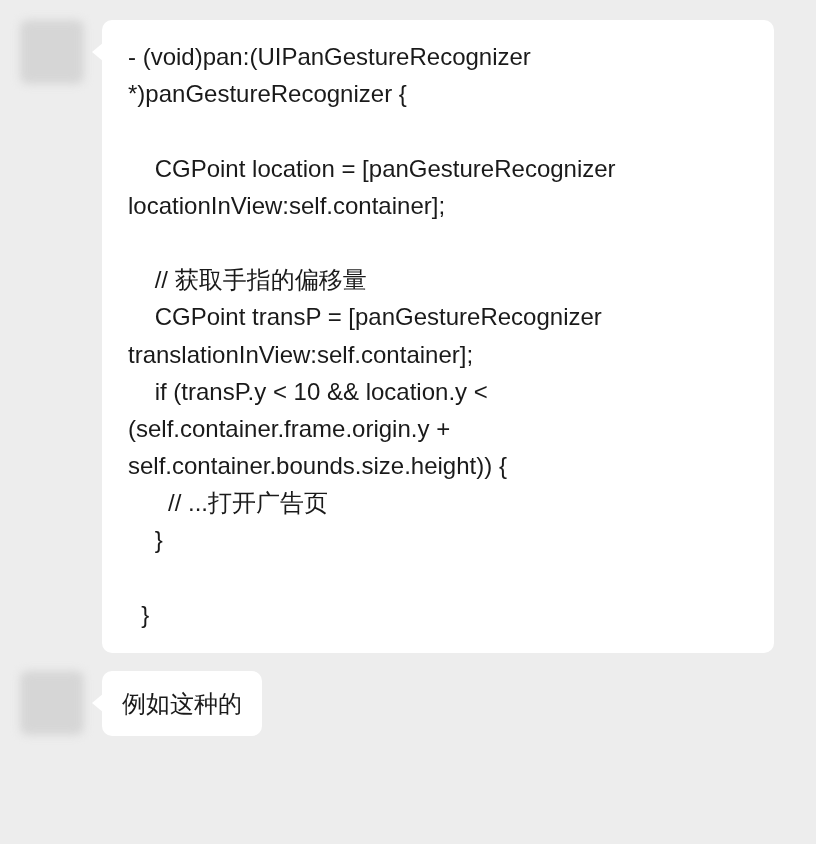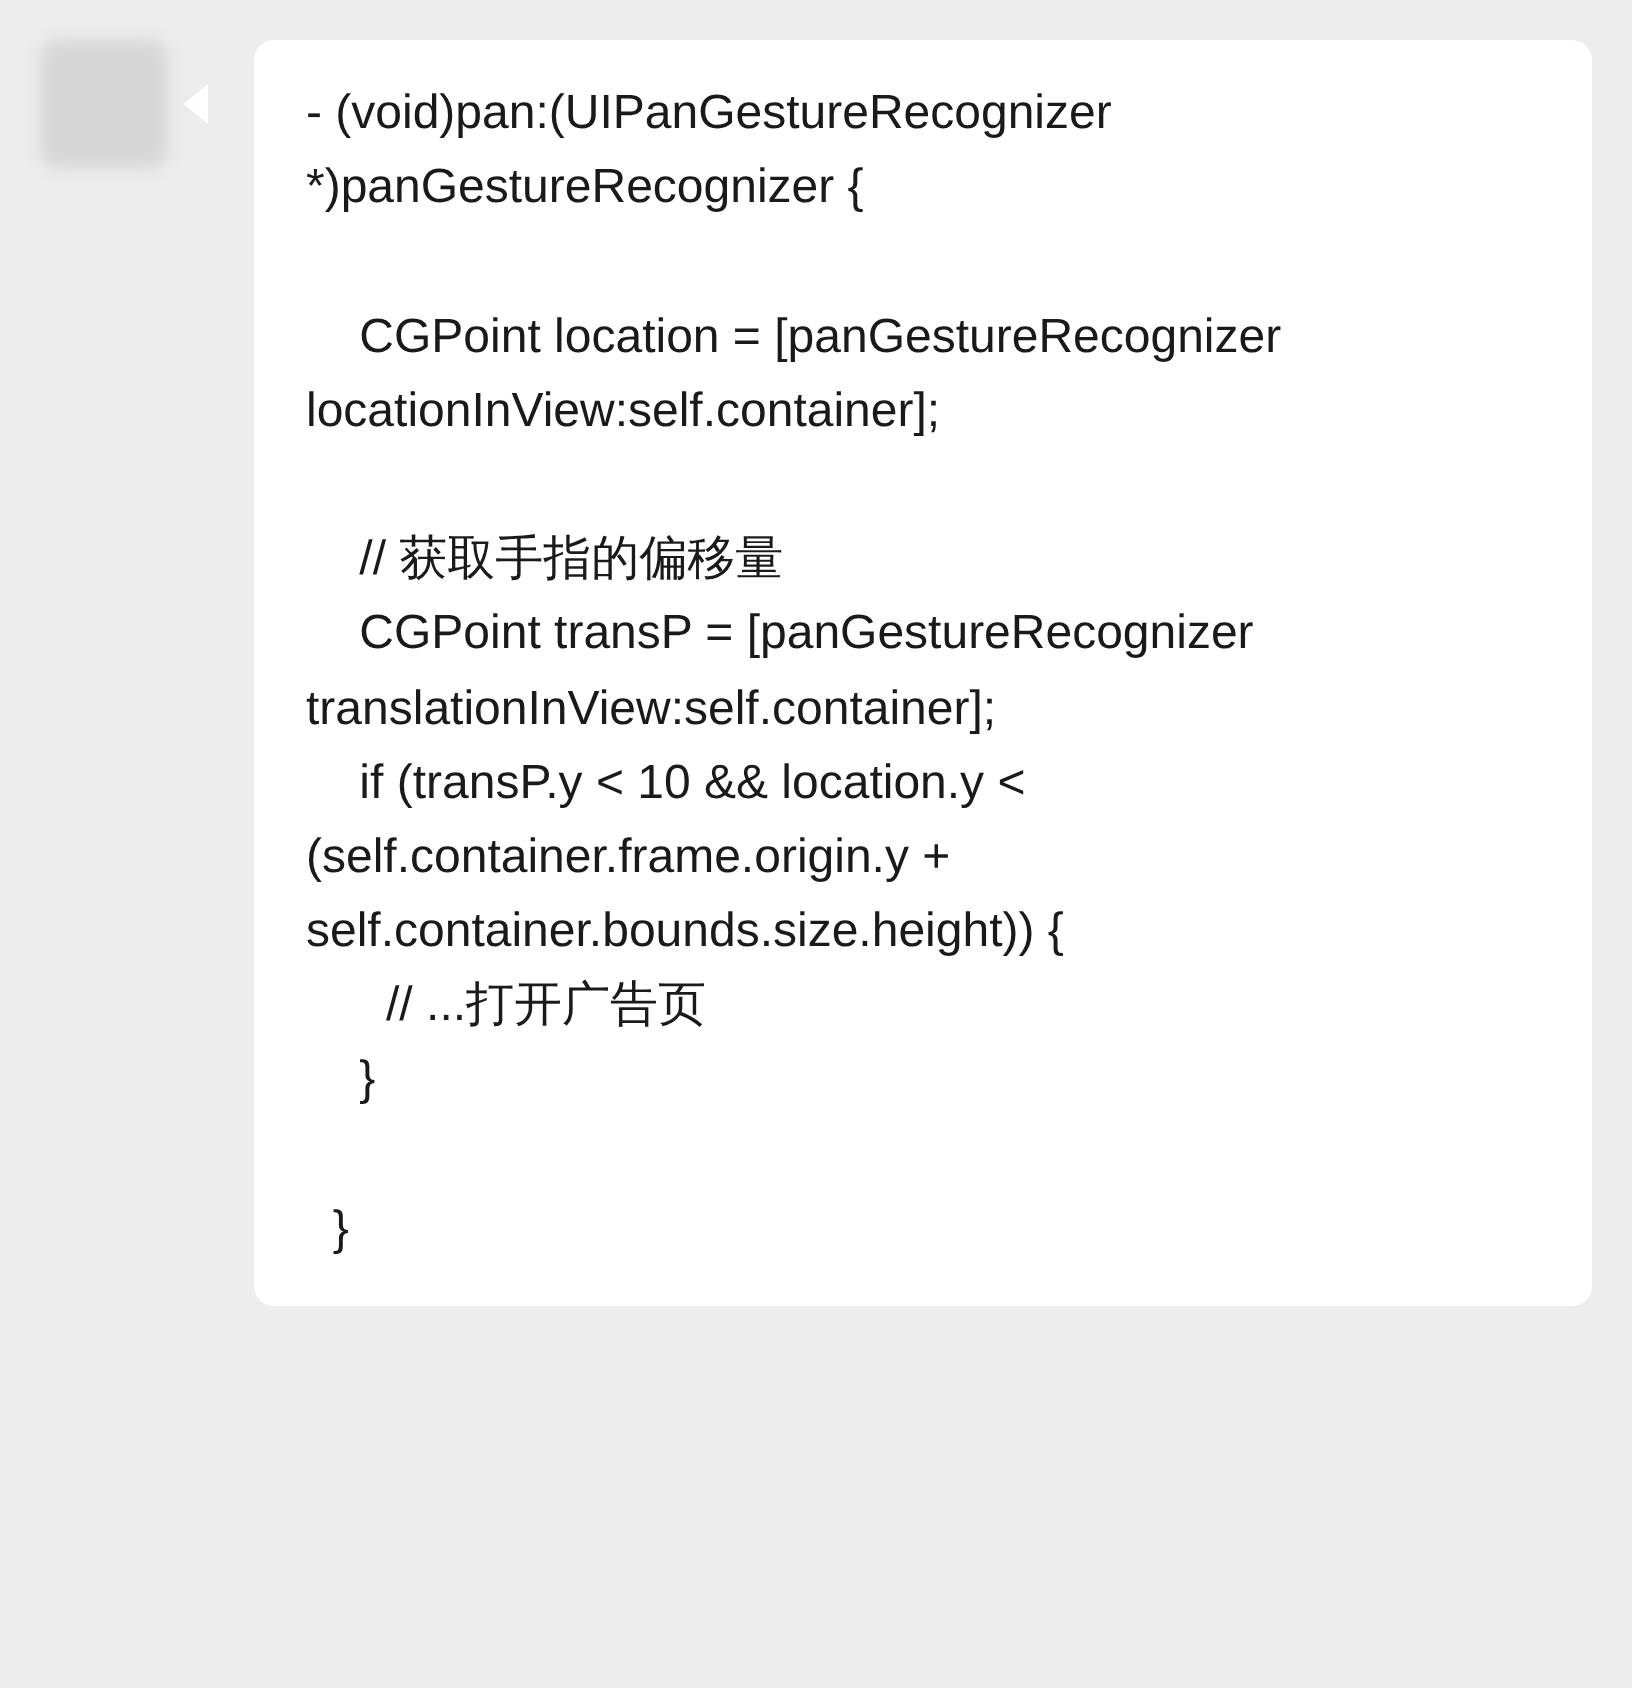--- a/index.html
+++ b/index.html
@@ -37,21 +37,20 @@
   .bubble {
     background: #ffffff;
     border-radius: 10px;
     padding: 18px 26px 18px 26px;
     max-width: 620px;
     font-size: 24px;
     line-height: 1.55;
     color: #1a1a1a;
     box-shadow: 0 0 0 rgba(0,0,0,0);
     word-break: break-word;
-    margin-left: 25px;
   }
   .bubble.code-bubble {
     font-family: -apple-system, BlinkMacSystemFont, "Segoe UI", sans-serif;
     white-space: pre-wrap;
     padding: 18px 26px 20px 26px;
     min-width: 600px;
   }
   .bubble.short-bubble {
     max-width: fit-content;
     padding: 14px 20px;
@@ -84,14 +83,21 @@
     // 获取手指的偏移量
     CGPoint transP = [panGestureRecognizer translationInView:self.container];
     if (transP.y &lt; 10 &amp;&amp; location.y &lt; (self.container.frame.origin.y + self.container.bounds.size.height)) {
       // ...打开广告页
     }
 
   }</div>
     </div>
   </div>
 
+  <div class="message-row">
+    <div class="avatar"></div>
+    <div class="bubble-wrap">
+      <div class="bubble-tail"></div>
+      <div class="bubble short-bubble">例如这种的</div>
+    </div>
+  </div>
 
 </div>
 
 </body></html>

